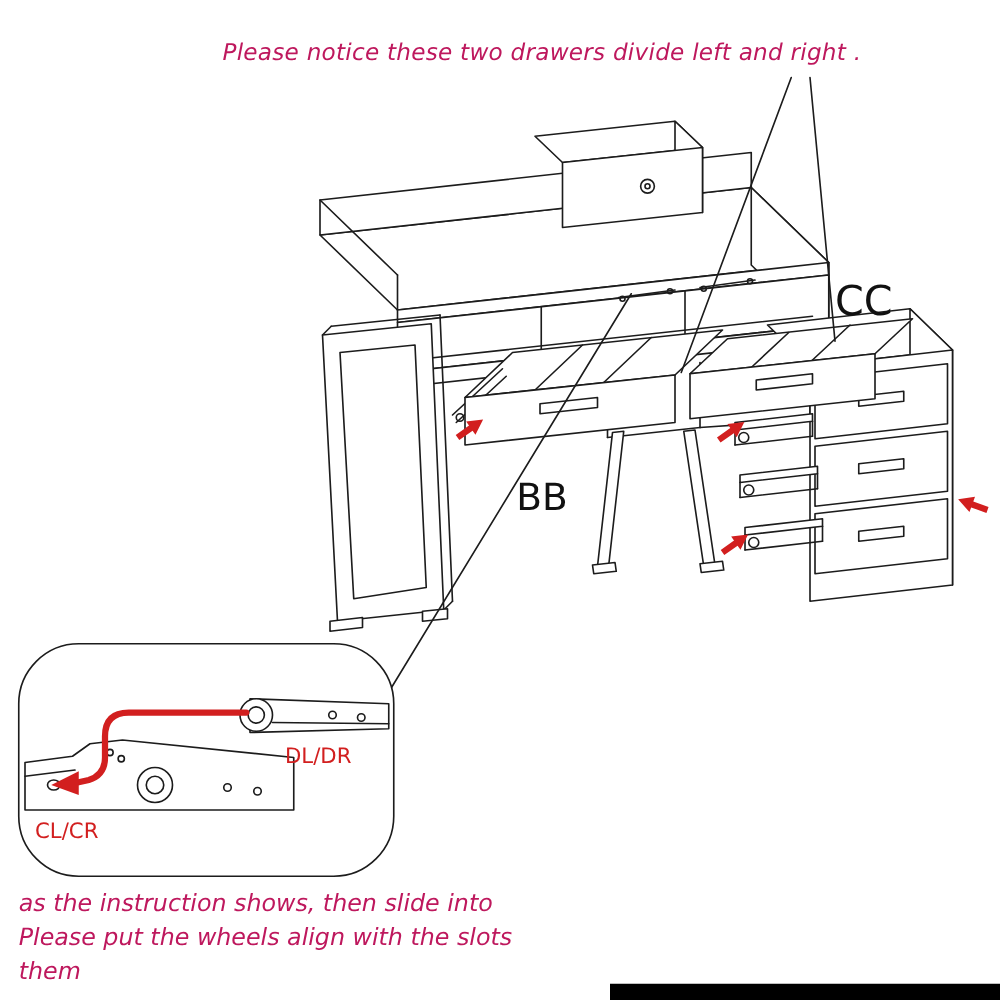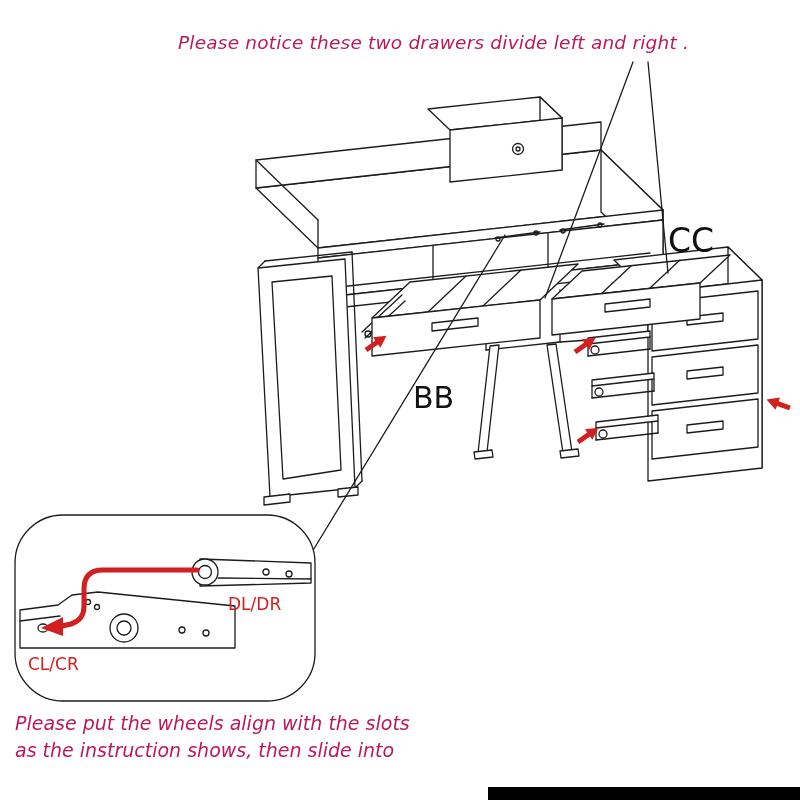--- a/index.html
+++ b/index.html
@@ -186,19 +186,20 @@
       <path class="red-stroke" d="M197,570 L103,570 Q84,570 84,589 L84,606 Q84,620 71,624 L62,626" stroke="#d21f1f"></path>
       <polygon class="red-fill" points="63,617 63,636 41,628" fill="#d21f1f"></polygon>
 
       <text class="red-label" x="228" y="610" fill="#d21f1f">DL/DR</text>
       <text class="red-label" x="28" y="670" fill="#d21f1f">CL/CR</text>
     </g>
 
   </svg>
 
   <div class="footer-text">
+    <div>as the instruction shows, then slide into</div>
     <div>Please put the wheels align with the slots</div>
-    <div>as the instruction shows, then slide into</div>
+    <div>them</div>
   </div>
 
   <div class="bottom-bar"></div>
 
 </div>
 
 </body></html>

